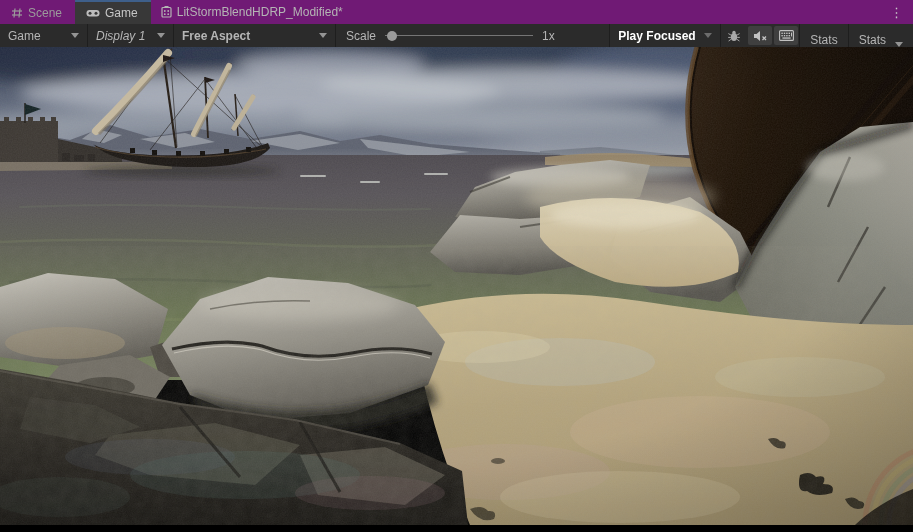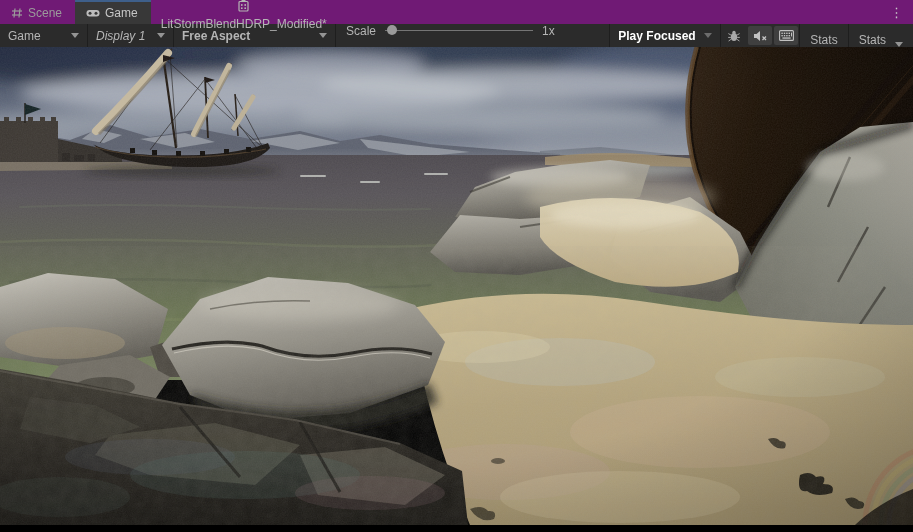--- a/index.html
+++ b/index.html
@@ -5,36 +5,36 @@
   * { box-sizing: border-box; }
   html,body { margin:0; padding:0; background:#000; }
   body { font-family:"Liberation Sans", sans-serif; }
   .window { position:relative; width:913px; height:532px; background:#141414; overflow:hidden; }
 
   
   .tabbar { height:24px; display:flex; align-items:stretch; background:#701a75; }
   .tab { display:flex; align-items:center; gap:5px; padding:0 13px 0 11px;
          font-size:12px; color:#9b9b9b; border-top:2px solid transparent; cursor:default; }
   .tab.active { background:#383838; color:#c6c6c6; border-top:2px solid #3e5f8a; }
-  .asset-title { display:flex; align-items:center; gap:5px; padding:0 10px; color:#b4b4b4; font-size:12px;flex-direction:column; }
+  .asset-title { display:flex; align-items:center; gap:5px; padding:0 10px; color:#b4b4b4; font-size:12px; }
   .kebab { margin-left:auto; display:flex; align-items:center; padding:0 10px;
            color:#c9c9c9; font-size:13px; letter-spacing:0; }
   .ticon { display:flex; align-items:center; }
 
   
   .toolbar { height:23px; background:#2b2b2b; display:flex; align-items:stretch;
              font-size:12px; color:#b5b5b5; }
   .dd { display:flex; align-items:center; padding:0 8px; border-right:1px solid #1e1e1e; }
   .dd .lbl { flex:1; white-space:nowrap; }
   .arr { width:0; height:0; border-left:4px solid transparent; border-right:4px solid transparent;
          border-top:5px solid #949494; margin-left:8px; flex:none; }
   .dd-game { width:88px; }
   .dd-display { width:86px;font-style:italic; }
   .dd-aspect { width:162px;font-weight:bold; }
-  .scale-wrap { display:flex; gap:9px; padding:0 10px; }
+  .scale-wrap { display:flex; align-items:center; gap:9px; padding:0 10px; }
   .slider { position:relative; width:148px; height:12px; }
   .slider .track { position:absolute; left:0; right:0; top:5.5px; height:1px; background:#757575; }
   .slider .handle { position:absolute; left:2px; top:1px; width:10px; height:10px; border-radius:50%; background:#9a9a9a; }
   .spacer { flex:1; }
   .dd-play { color:#ffffff; border-left:1px solid #1e1e1e; width:112px;font-weight:bold; }
   .iconbtn { display:flex; align-items:center; justify-content:center; width:26px; }
   .iconbtn.toggled { background:#3f3f3f; border-radius:2px; margin:2px 1px; width:24px; }
   .txtbtn { display:flex; align-items:flex-end; padding:0 10px; border-left:1px solid #1e1e1e; white-space:nowrap; }
   .txtbtn .arr { margin-left:9px; }
 

